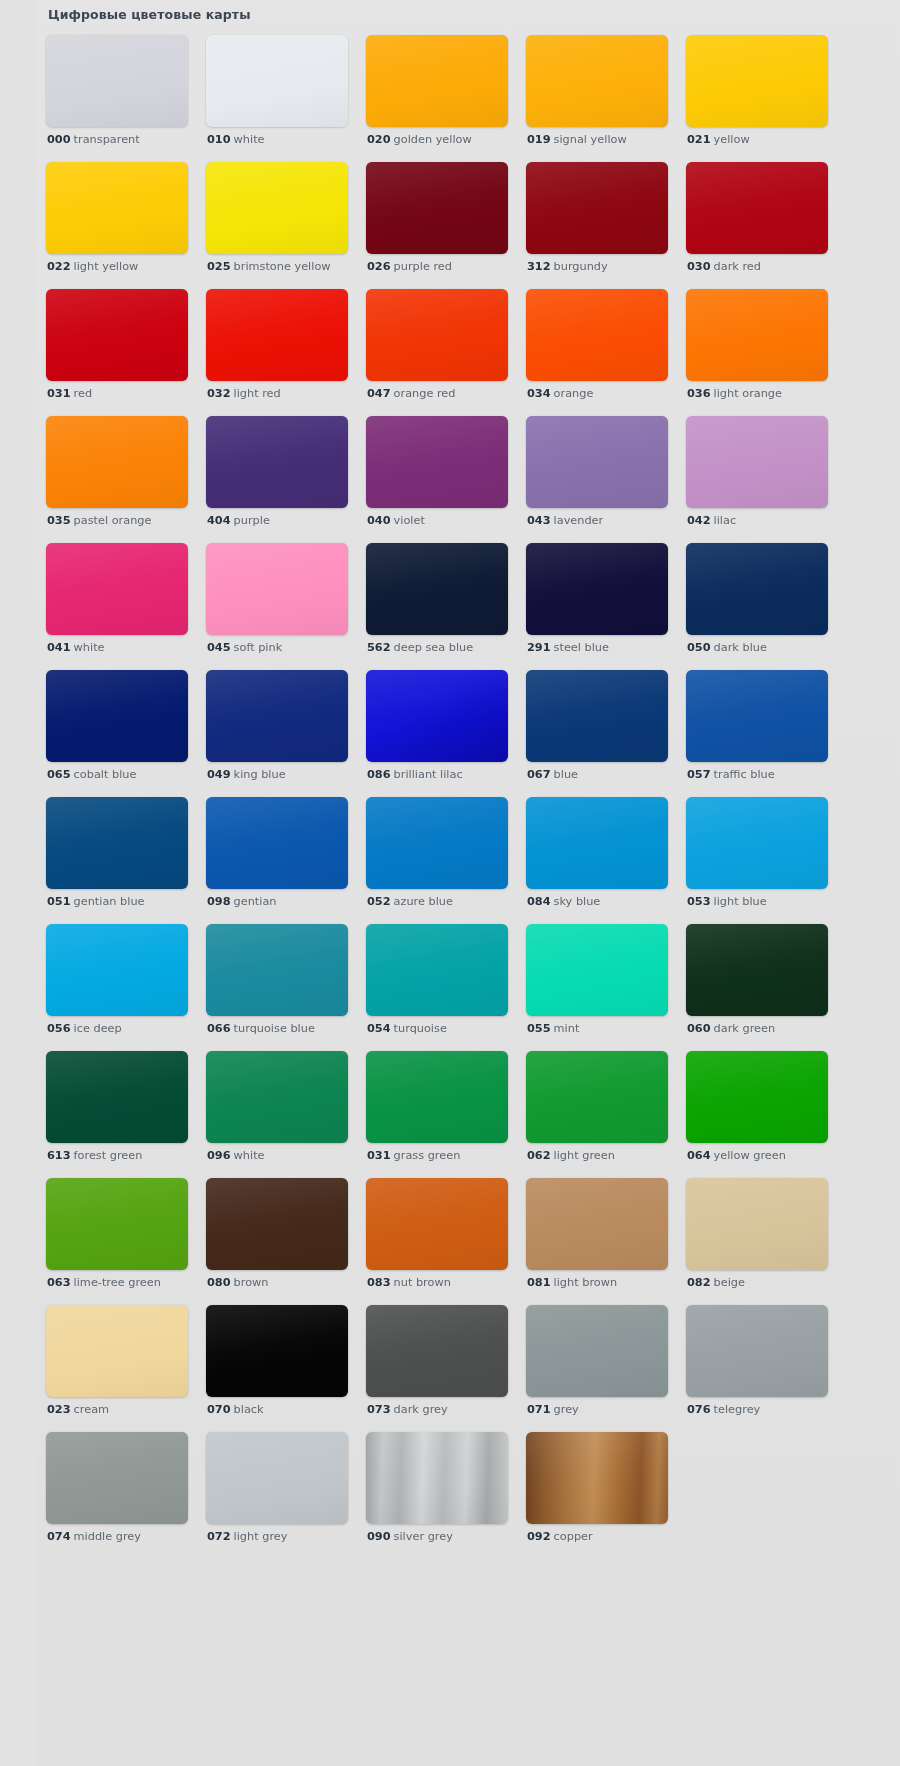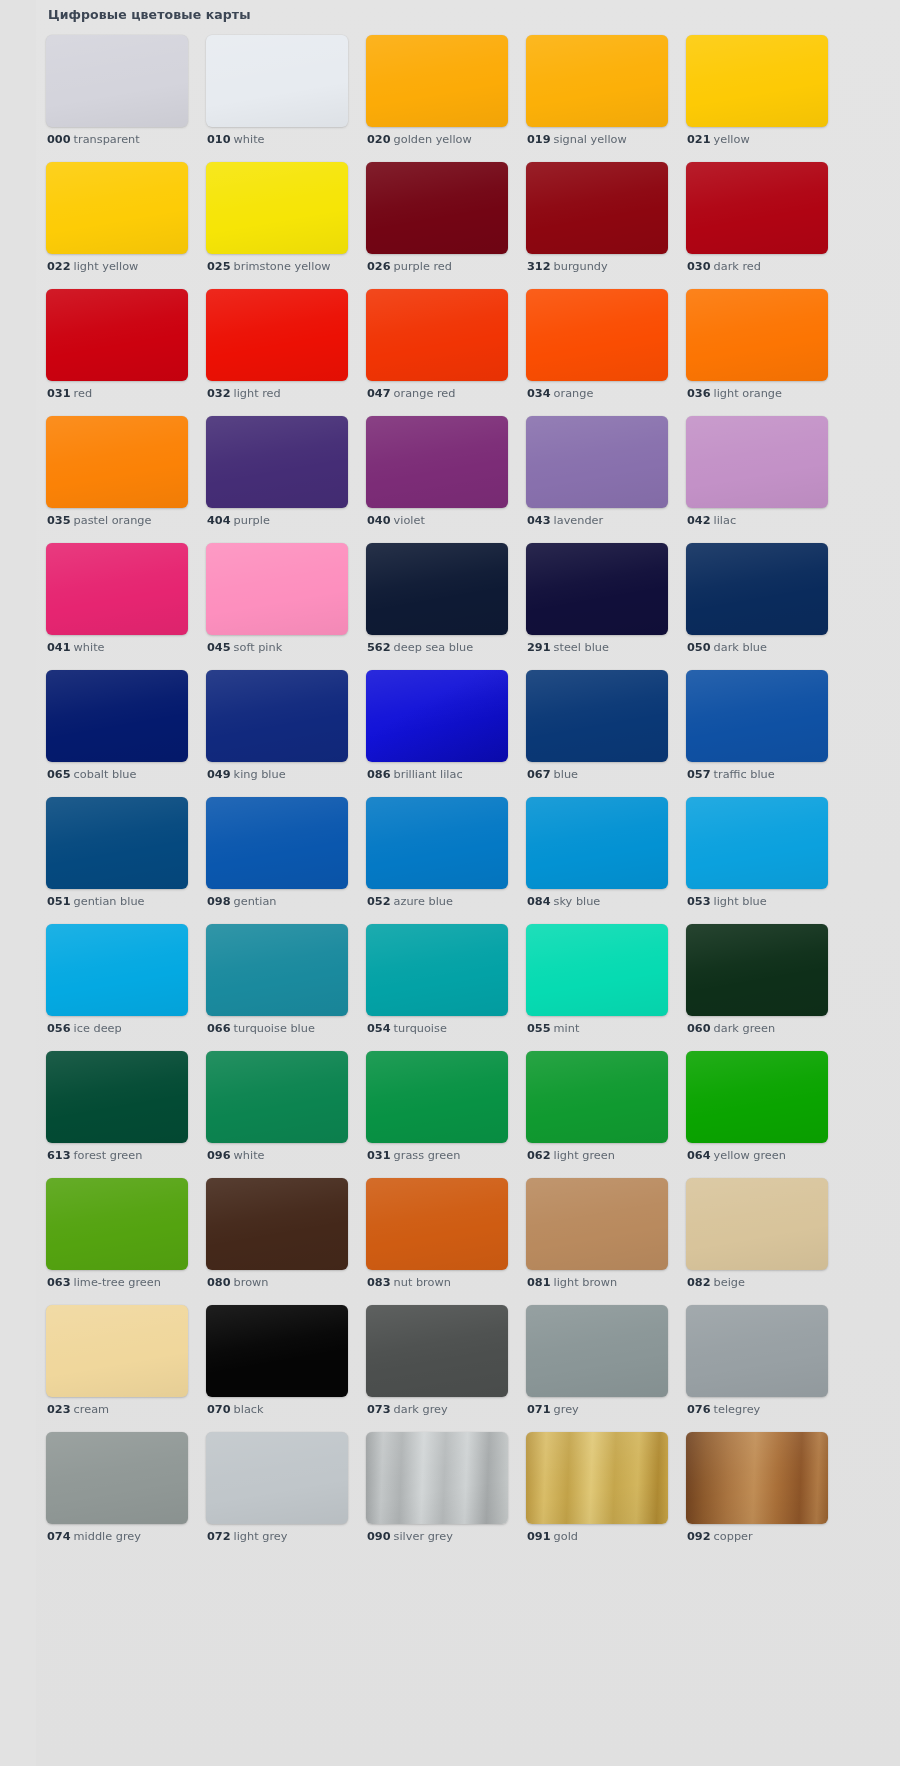--- a/index.html
+++ b/index.html
@@ -325,22 +325,18 @@
       </div>
       <div class="swatch-cell">
         <div class="swatch-chip" style="background: rgb(192, 198, 202);"></div>
         <div class="swatch-label"><span class="swatch-code">072</span><span class="swatch-name">light grey</span></div>
       </div>
       <div class="swatch-cell">
         <div class="swatch-chip" style="background: linear-gradient(92deg, rgb(154, 158, 159) 0%, rgb(194, 198, 199) 12%, rgb(174, 178, 179) 25%, rgb(210, 214, 215) 40%, rgb(182, 186, 187) 55%, rgb(207, 211, 212) 70%, rgb(166, 170, 171) 85%, rgb(198, 202, 202) 100%);"></div>
         <div class="swatch-label"><span class="swatch-code">090</span><span class="swatch-name">silver grey</span></div>
       </div>
       <div class="swatch-cell">
-        <div class="swatch-chip" style="background: linear-gradient(92deg, rgb(181, 146, 58) 0%, rgb(217, 189, 104) 14%, rgb(194, 162, 72) 30%, rgb(224, 200, 119) 46%, rgb(197, 166, 76) 62%, rgb(211, 182, 94) 78%, rgb(176, 139, 51) 92%, rgb(199, 164, 70) 100%);"></div>
-        <div class="swatch-label"><span class="swatch-code">091</span><span class="swatch-name">gold</span></div>
-      </div>
-      <div class="swatch-cell">
         <div class="swatch-chip" style="background: linear-gradient(92deg, rgb(109, 63, 29) 0%, rgb(141, 90, 44) 14%, rgb(169, 116, 64) 30%, rgb(192, 141, 85) 48%, rgb(169, 111, 56) 64%, rgb(141, 85, 40) 80%, rgb(176, 122, 69) 92%, rgb(150, 96, 47) 100%);"></div>
         <div class="swatch-label"><span class="swatch-code">092</span><span class="swatch-name">copper</span></div>
       </div>
     </div>
 
 </div>
 
 </body></html>

